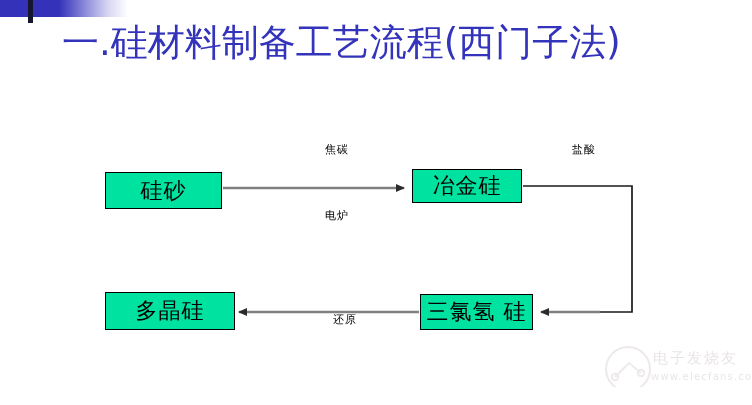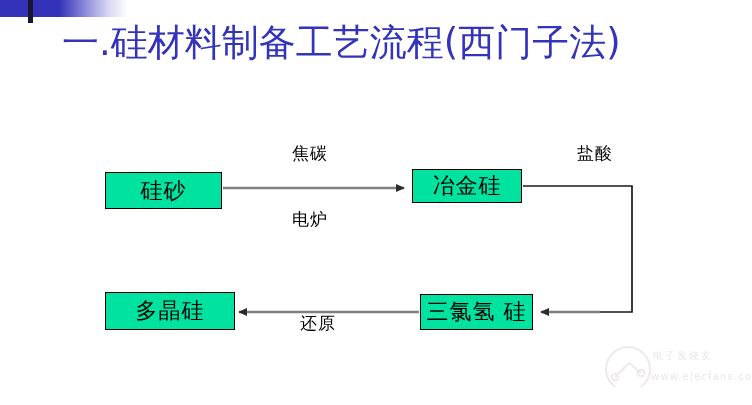--- a/index.html
+++ b/index.html
@@ -75,44 +75,45 @@
     font-family: "DejaVu Sans", "Liberation Sans", sans-serif;
   }
   #node-silica-sand      { left: 105px; top: 172px; width: 117px; height: 37px; }
   #node-metallurgical-si { left: 412px; top: 169px; width: 110px; height: 34px; }
   #node-trichlorosilane  { left: 420px; top: 294px; width: 113px; height: 36px; text-align: center; }
   #node-polysilicon      { left: 105px; top: 292px; width: 130px; height: 38px; }
 
   .edge-label {
     position: absolute;
     color: #000000;
-    font-size: 17px;
+    font-size: 11px;
     letter-spacing: 1px;
     white-space: nowrap;
     font-family: Liberation Serif, serif;
+    margin-left: 33px;
   }
   #label-coke         { left: 292px; top: 142px; }
   #label-electric-arc { left: 292px; top: 208px; text-align: right; }
-  #label-hcl          { left: 577px; top: 142px; text-align: center; }
+  #label-hcl          { left: 539px; top: 142px; text-align: center; }
   #label-reduction    { left: 300px; top: 312px; }
 
   #watermark {
     position: absolute;
     left: 603px;
     top: 343px;
     width: 146px;
     height: 58px;
     opacity: 0.30;
   }
   #watermark-text {
     position: absolute;
     left: 50px;
     top: 6px;
     color: #b9a7a7;
-    font-size: 10px;
+    font-size: 15px;
     letter-spacing: 2px;
     white-space: nowrap;
   }
   #watermark-url {
     position: absolute;
     left: 48px;
     top: 28px;
     color: #bba9a9;
     font-size: 10px;
     letter-spacing: 1.2px;

